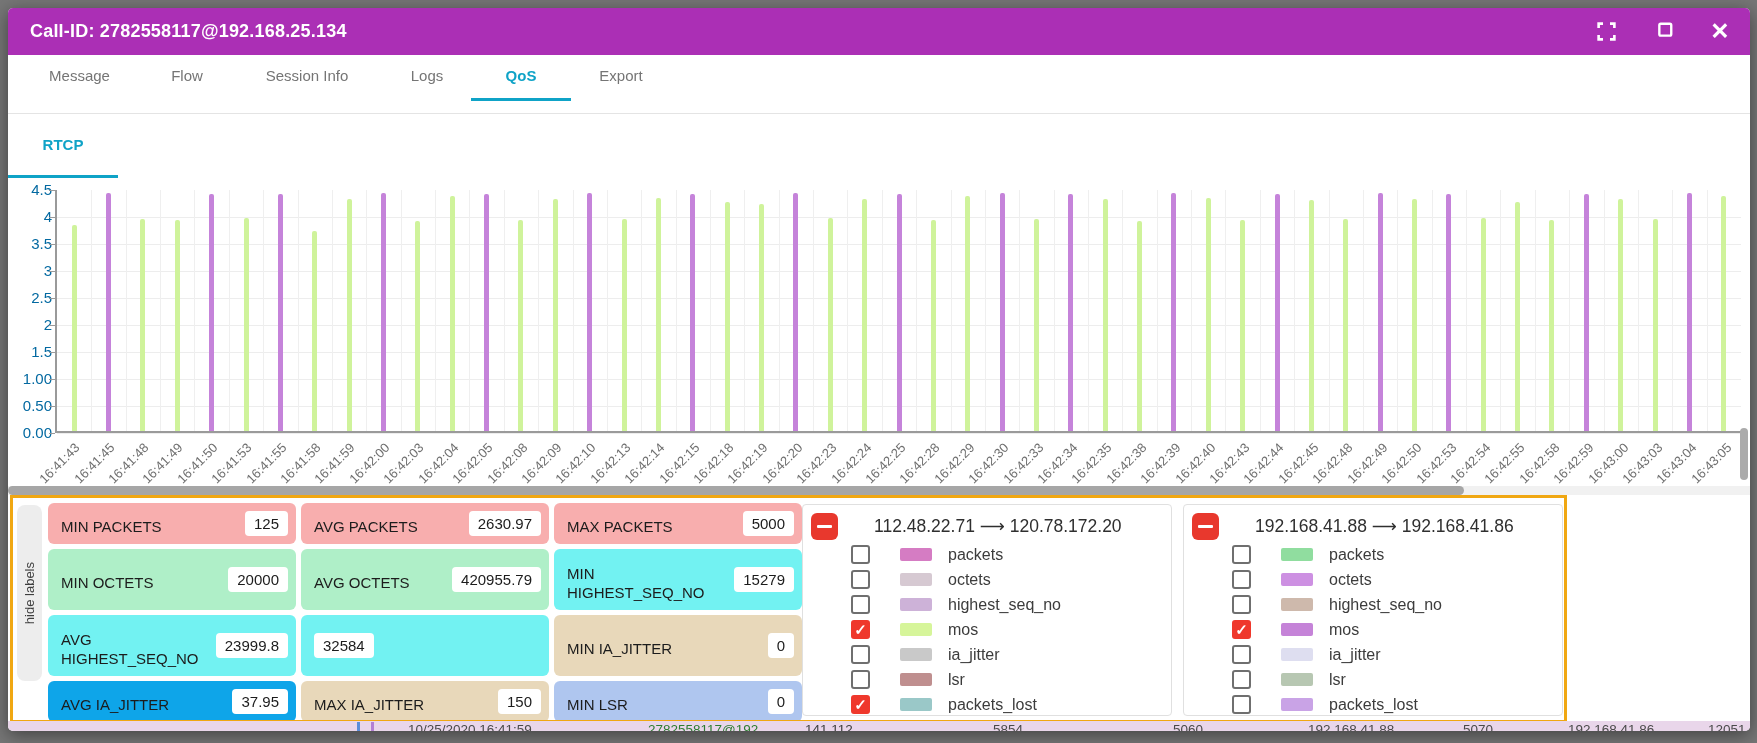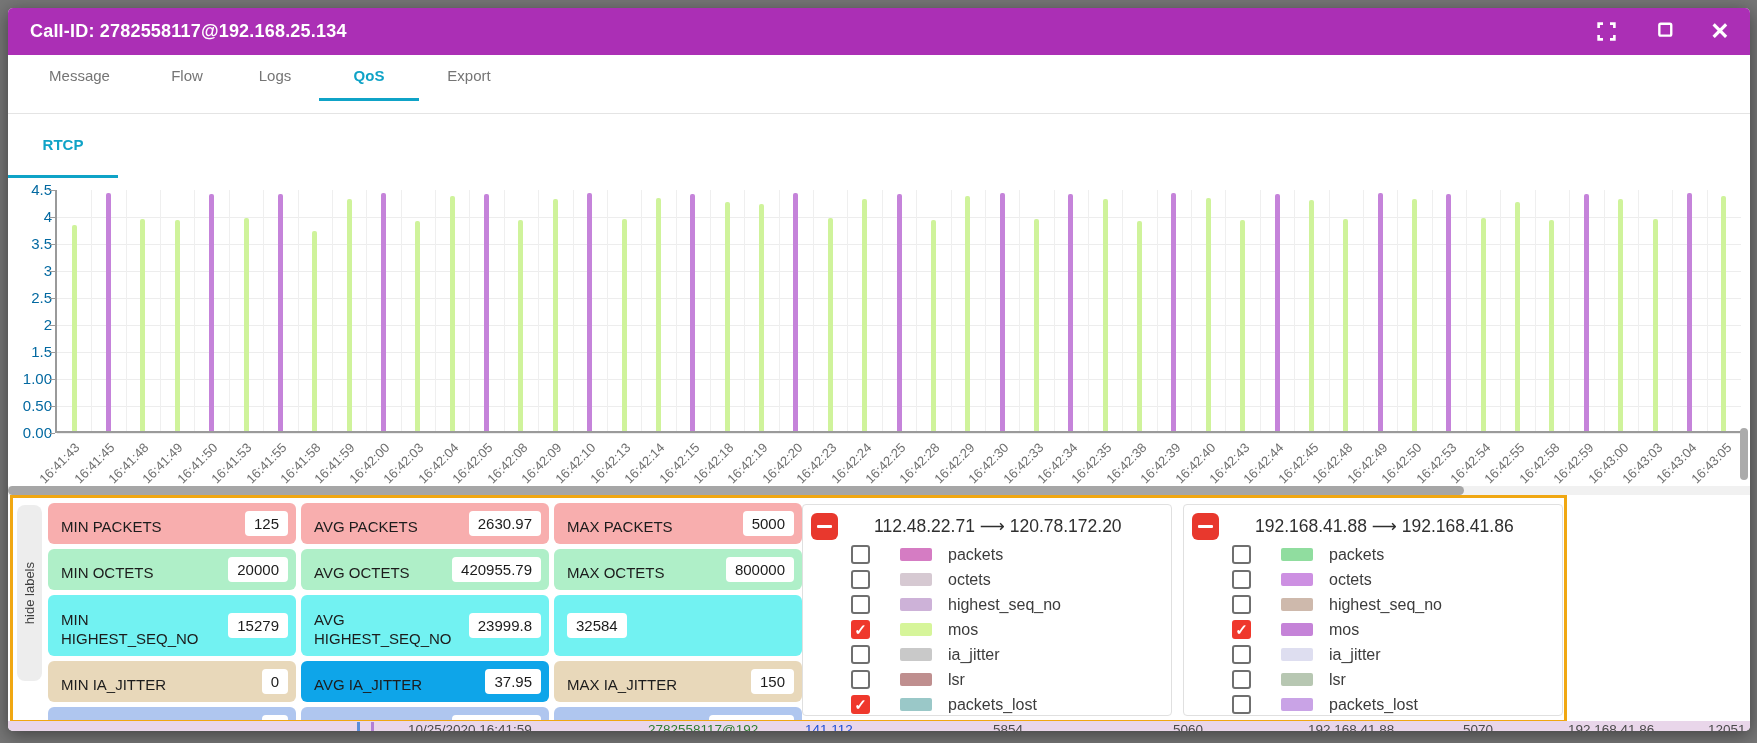--- a/index.html
+++ b/index.html
@@ -105,20 +105,21 @@
             <path d="M3 7 V7.01 M3 11 V11.01 M3 15 V15.01 M3 19 H3.01 M7 19 H7.01 M11 19 H11.01 M15 19 H15.01" stroke-width="3.2"></path>
           </svg>
         </span>
         <span class="hic close-x">✕</span>
       </div>
     </div>
 
     <div class="tabs" id="tabs">
         <div class="tab" style="width: 127px;">Message</div>
         <div class="tab" style="width: 88px;">Flow</div>
+        <div class="tab" style="width: 152px;">Session Info</div>
         <div class="tab" style="width: 88px;">Logs</div>
         <div class="tab active" style="width: 100px;">QoS</div>
         <div class="tab" style="width: 100px;">Export</div>
       </div>
     <div class="divider"></div>
 
     <div class="subtabs">
       <div class="subtab">RTCP</div>
     </div>
 
@@ -327,24 +328,20 @@
             <span class="chip">5000</span>
           </div>
           <div class="cell" style="background: rgb(175, 239, 200);">
             <span class="lb">MIN OCTETS</span>
             <span class="chip">20000</span>
           </div>
           <div class="cell" style="background: rgb(175, 239, 200);">
             <span class="lb">AVG OCTETS</span>
             <span class="chip">420955.79</span>
           </div>
-          <div class="cell" style="background: rgb(175, 239, 200);">
-            <span class="lb">MAX OCTETS</span>
-            <span class="chip">800000</span>
-          </div>
           <div class="cell" style="background: rgb(114, 242, 242); min-height: 61px;">
             <span class="lb">MIN HIGHEST_SEQ_NO</span>
             <span class="chip">15279</span>
           </div>
           <div class="cell" style="background: rgb(114, 242, 242); min-height: 61px;">
             <span class="lb wrap">AVG HIGHEST_SEQ_NO</span>
             <span class="chip">23999.8</span>
           </div>
           <div class="cell" style="background: rgb(114, 242, 242); min-height: 61px;">
             <span class="chip">32584</span>
@@ -456,21 +453,21 @@
             <span class="lg-label">packets_lost</span>
           </div>
         </div>
     </div>
 
     <div class="bottomrow" id="bottomrow" style="background: rgb(233, 214, 234);">
         <div class="tick" style="left: 349px; background: rgb(91, 141, 217);"></div>
         <div class="tick" style="left: 363px; background: rgb(179, 127, 212);"></div>
         <span class="frag" style="left: 400px; color: rgb(74, 74, 74);">10/25/2020 16:41:59</span>
         <span class="frag" style="left: 640px; color: rgb(46, 125, 50);">2782558117@192</span>
-        <span class="frag" style="left: 797px; color: #1d4ed8; text-align: center;">141.112</span>
+        <span class="frag" style="left: 797px; color: #404040; text-align: center;">141.112</span>
         <span class="frag" style="left: 985px; color: rgb(74, 74, 74);">5854</span>
         <span class="frag" style="left: 1165px; color: rgb(74, 74, 74);">5060</span>
         <span class="frag" style="left: 1300px; color: rgb(74, 74, 74);">192.168.41.88</span>
         <span class="frag" style="left: 1455px; color: rgb(74, 74, 74);">5070</span>
         <span class="frag" style="left: 1560px; color: rgb(74, 74, 74);">192.168.41.86</span>
         <span class="frag" style="left: 1700px; color: rgb(74, 74, 74);">12051</span>
       </div>
   </div>
 </div>
 

